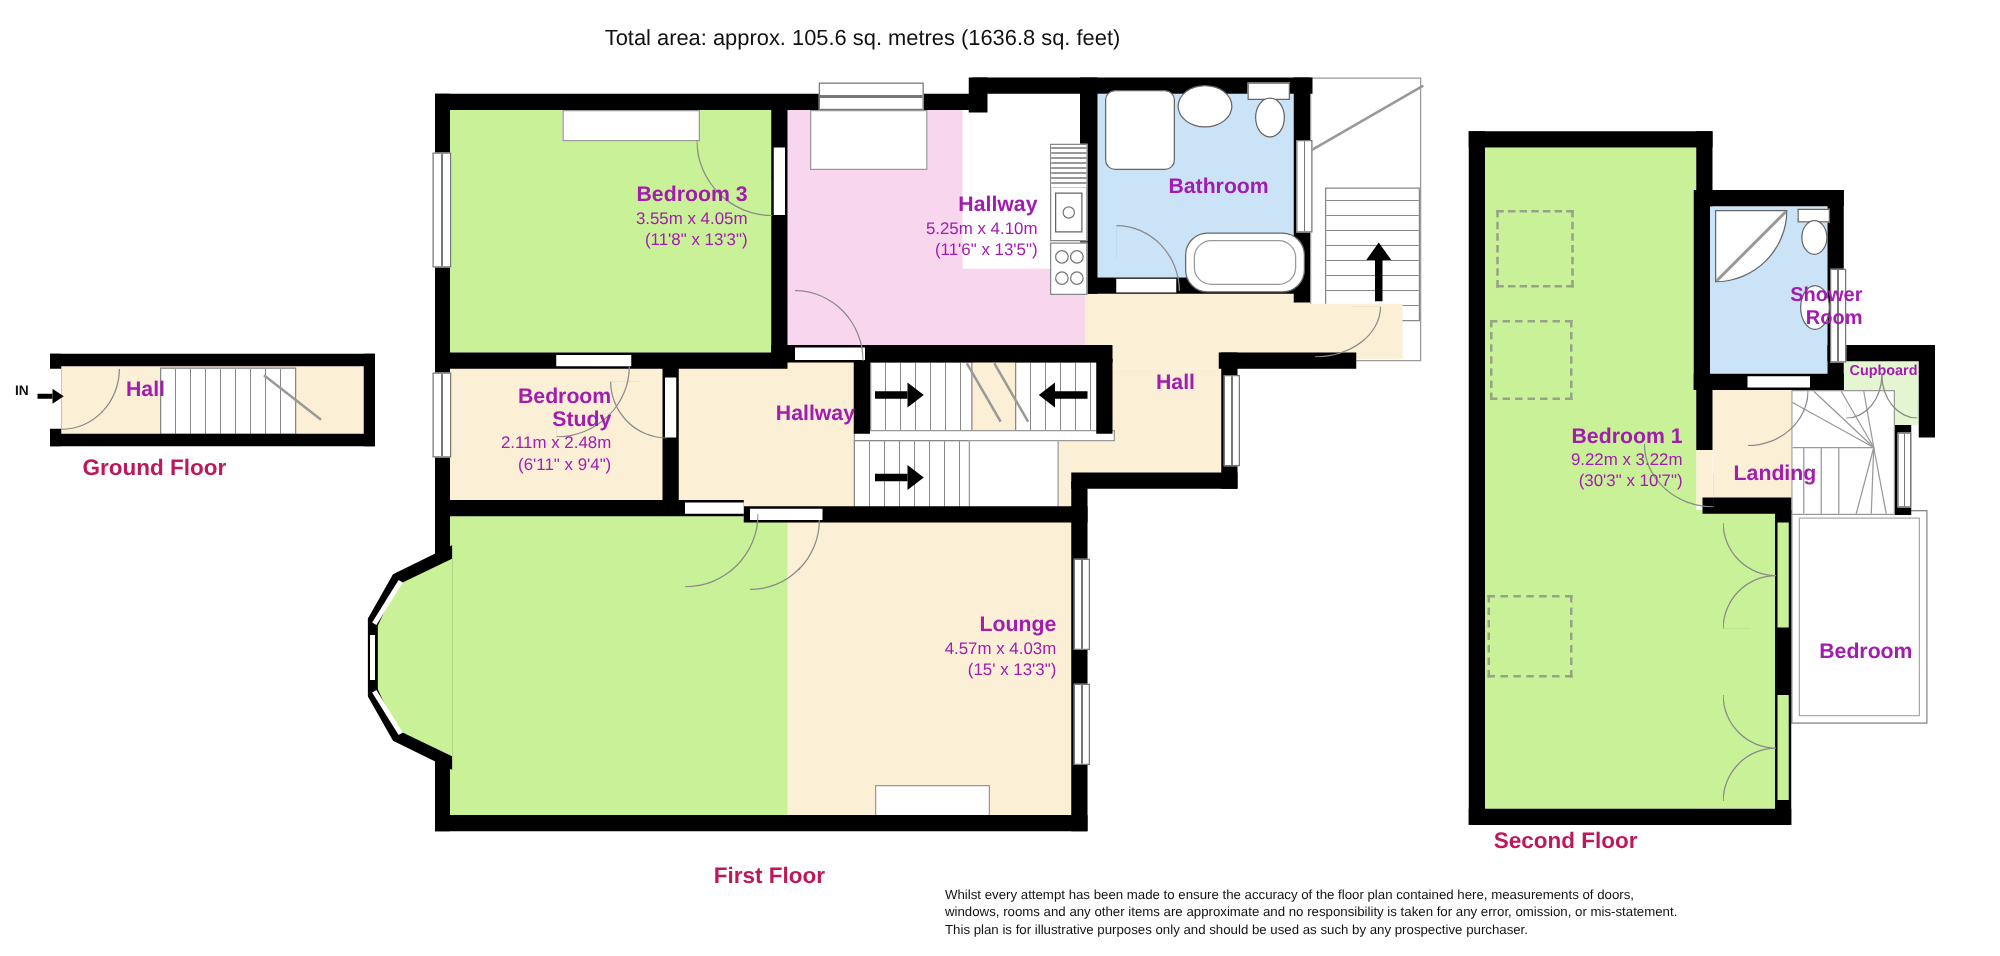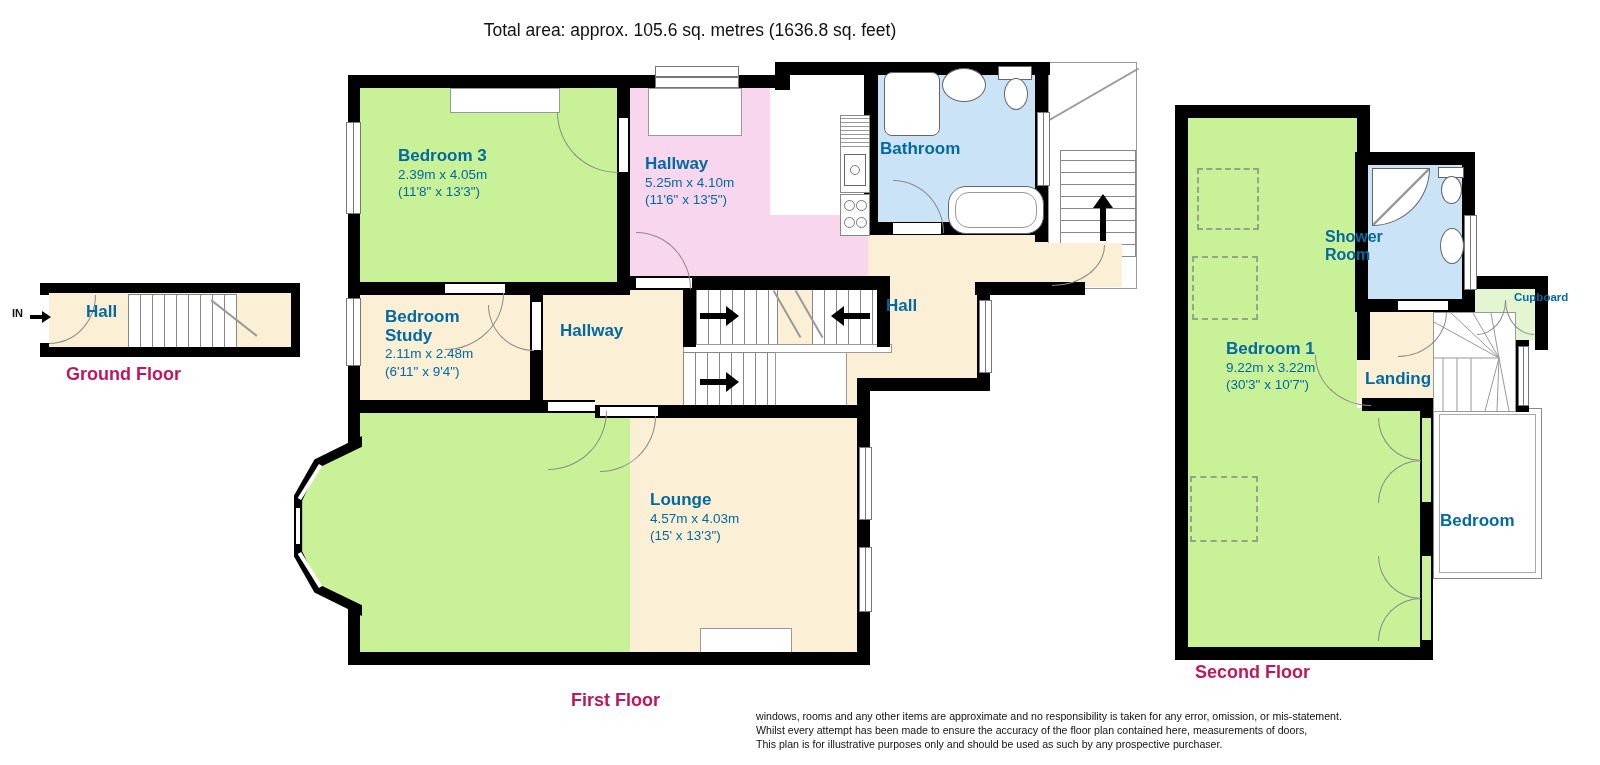--- a/index.html
+++ b/index.html
@@ -31,21 +31,21 @@
   .ar{height:6px;background:#000;}
   .ar::after{content:'';position:absolute;right:-13px;top:-7px;border-left:13px solid #000;border-top:10px solid transparent;border-bottom:10px solid transparent;}
   .arL{height:6px;background:#000;}
   .arL::before{content:'';position:absolute;left:-13px;top:-7px;border-right:13px solid #000;border-top:10px solid transparent;border-bottom:10px solid transparent;}
   .arU{width:6px;background:#000;}
   .arU::before{content:'';position:absolute;top:-13px;left:-7px;border-left:10px solid transparent;border-right:10px solid transparent;border-bottom:14px solid #000;}
   .ars{height:4px;background:#000;}
   .ars::after{content:'';position:absolute;right:-9px;top:-4px;border-left:9px solid #000;border-top:6px solid transparent;border-bottom:6px solid transparent;}
   .dash{border:2px dashed #97a388;}
   .dot{border:1px solid #777;border-radius:50%;background:#fff;}
-  .rl{position:absolute;text-align:left;color:#0369a1;}
+  .rl{position:absolute;text-align:right;color:#a21caf;}
   .rn{font-size:17px;font-weight:bold;line-height:1.1;}
   .rn16{font-size:16px;font-weight:bold;line-height:1.12;}
   .rn11{font-size:11.5px;font-weight:bold;line-height:1.1;}
   .rd{font-size:13.5px;font-weight:normal;line-height:1.28;}
   .flabel{position:absolute;font-weight:bold;font-size:18px;text-align:left;color:#be185d;}
   .title{position:absolute;top:20px;left:0;width:1380px;text-align:center;font-size:17.5px;color:#111;}
   .disc{position:absolute;left:756px;top:709px;font-size:10.6px;line-height:1.34;color:#111;}
   .disc div{white-space:nowrap;}
   .inlbl{position:absolute;left:12px;top:307px;font-size:11px;font-weight:bold;color:#111;}
   .ellip{border:1.5px solid #666;border-radius:50%;background:#fff;}
@@ -233,21 +233,21 @@
 
   <div class="title">Total area: approx. 105.6 sq. metres (1636.8 sq. feet)</div>
   <div class="inlbl">IN</div>
 
   <div class="rl" style="left:86px;top:303px;width:46px">
     <div class="rn">Hall</div>
   </div>
 
   <div class="rl" style="left:398px;top:147px;width:200px">
     <div class="rn">Bedroom 3</div>
-    <div class="rd">2.39m x 4.05m</div>
+    <div class="rd">3.55m x 4.05m</div>
     <div class="rd">(11'8" x 13'3")</div>
   </div>
   <div class="rl" style="left:645px;top:155px;width:185px">
     <div class="rn">Hallway</div>
     <div class="rd">5.25m x 4.10m</div>
     <div class="rd">(11'6" x 13'5")</div>
   </div>
   <div class="rl" style="left:880px;top:140px;width:135px">
     <div class="rn">Bathroom</div>
   </div>
@@ -265,36 +265,36 @@
   <div class="rl" style="left:650px;top:491px;width:195px">
     <div class="rn">Lounge</div>
     <div class="rd">4.57m x 4.03m</div>
     <div class="rd">(15' x 13'3")</div>
   </div>
   <div class="rl" style="left:1226px;top:340px;width:120px">
     <div class="rn">Bedroom 1</div>
     <div class="rd">9.22m x 3.22m</div>
     <div class="rd">(30'3" x 10'7")</div>
   </div>
-  <div class="rl" style="left:1325px;top:228px;width:86px">
+  <div class="rl" style="left:1404px;top:228px;width:86px">
     <div class="rn16">Shower Room</div>
   </div>
-  <div class="rl" style="left:1514px;top:291px;width:56px">
+  <div class="rl" style="left:1478px;top:291px;width:56px">
     <div class="rn11">Cupboard</div>
   </div>
   <div class="rl" style="left:1365px;top:370px;width:88px">
     <div class="rn">Landing</div>
   </div>
   <div class="rl" style="left:1440px;top:512px;width:90px">
     <div class="rn">Bedroom</div>
   </div>
 
   <div class="flabel" style="left:66px;top:364px;width:200px">Ground Floor</div>
   <div class="flabel" style="left:571px;top:690px;width:200px">First Floor</div>
   <div class="flabel" style="left:1195px;top:662px;width:200px">Second Floor</div>
 
   <div class="disc">
+    <div>Whilst every attempt has been made to ensure the accuracy of the floor plan contained here, measurements of doors,</div>
     <div>windows, rooms and any other items are approximate and no responsibility is taken for any error, omission, or mis-statement.</div>
-    <div>Whilst every attempt has been made to ensure the accuracy of the floor plan contained here, measurements of doors,</div>
     <div>This plan is for illustrative purposes only and should be used as such by any prospective purchaser.</div>
   </div>
 
 </div>
 
 </body></html>

